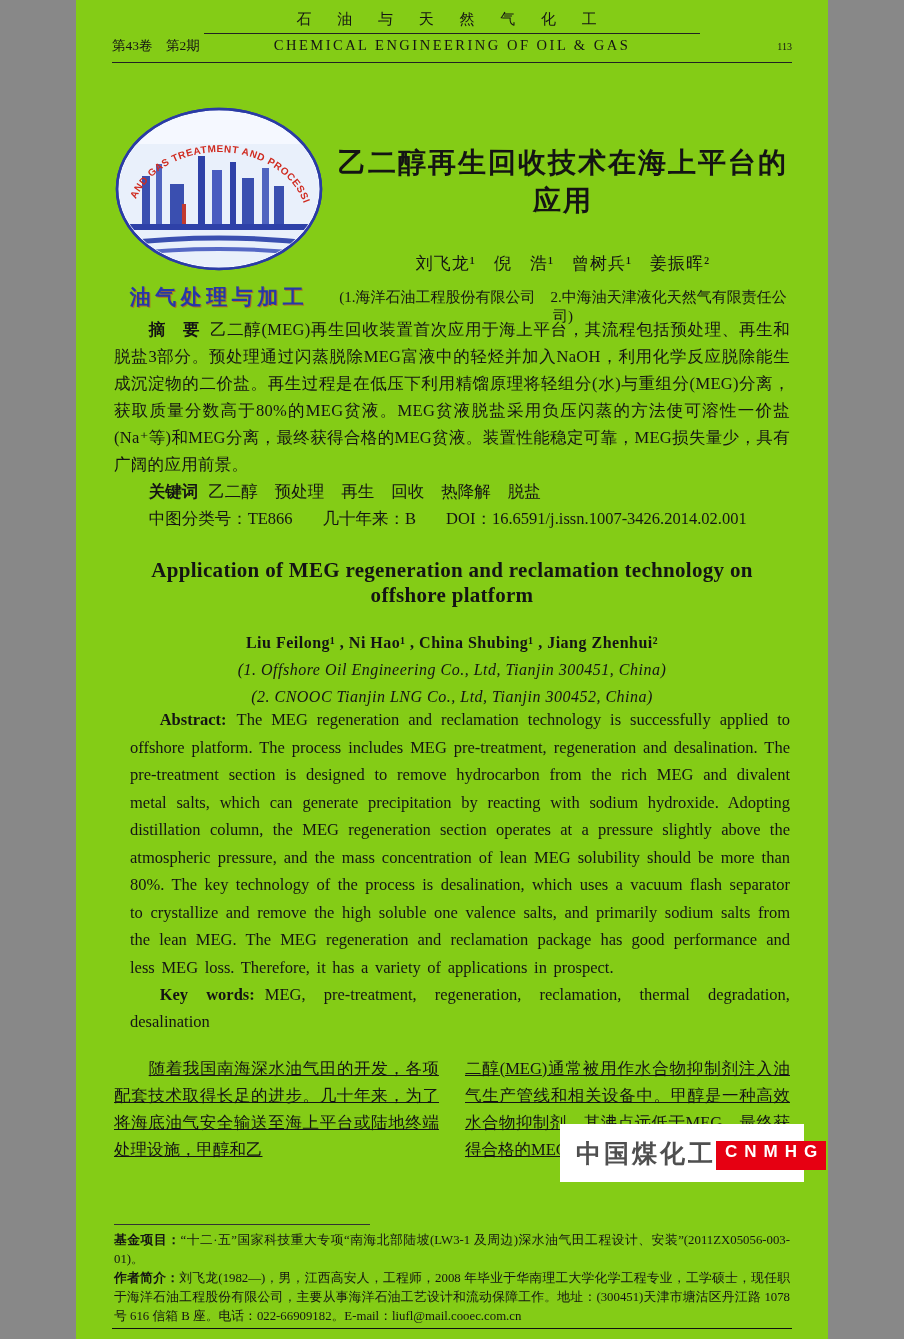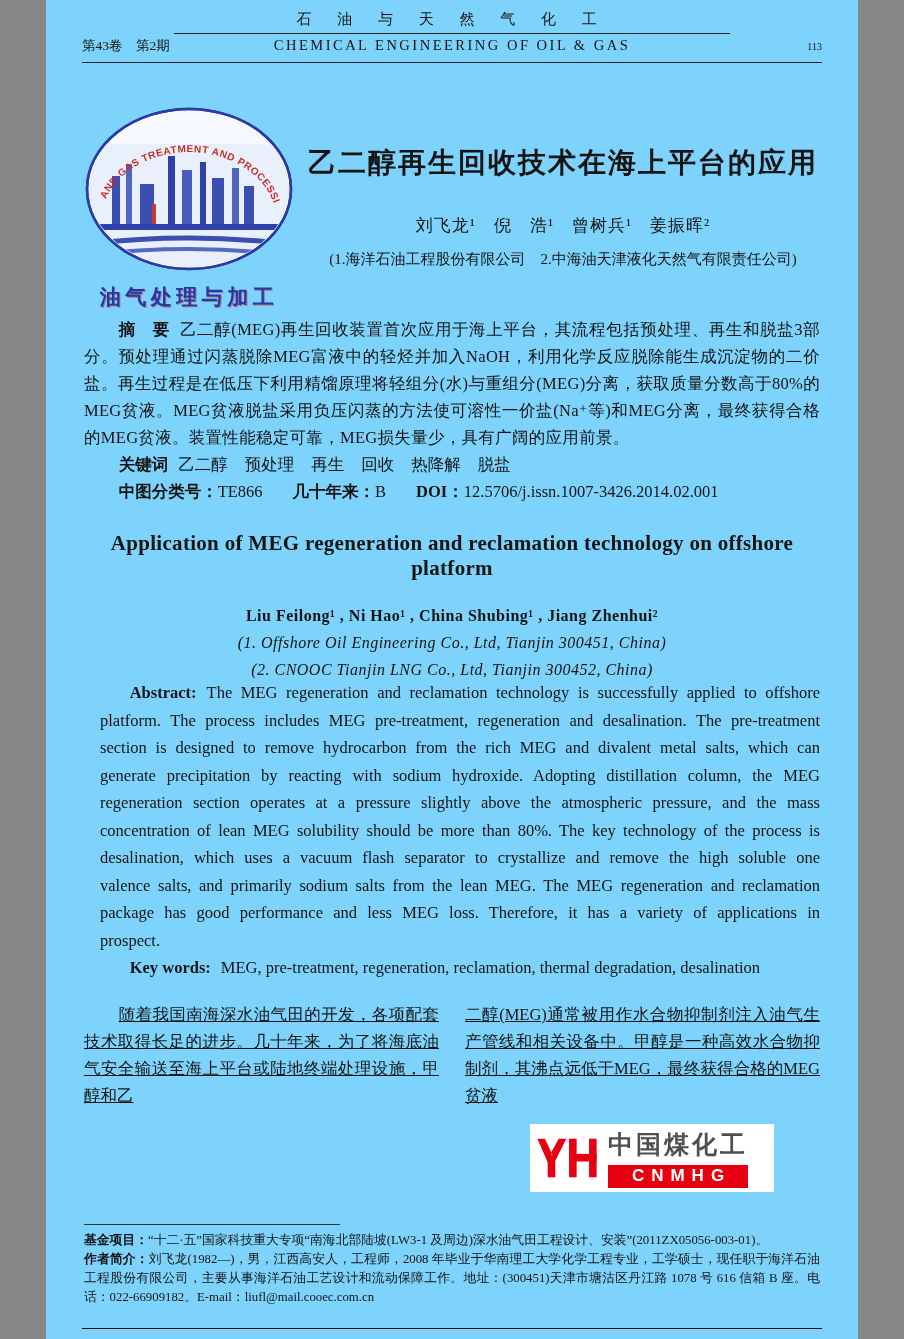--- a/index.html
+++ b/index.html
@@ -1,18 +1,18 @@
 <!DOCTYPE html>
 <html><head>
 <meta charset="utf-8">
 <style>
   html,body { margin:0; padding:0; background:#888; }
   .page {
-    position:relative; width:812px; height:1339px; margin:0 auto;
-    background:#7dd3fc; color:#141414; overflow:hidden;
+    position:relative; width:752px; height:1339px; margin:0 auto;
+    background:#84cc16; color:#141414; overflow:hidden;
     font-family:"Liberation Serif","DejaVu Serif",serif;
   }
   
   .header { position:absolute; top:10px; left:36px; right:36px; }
   .journal-cn { text-align:center; font-size:15px; letter-spacing:11px; }
   .mid-rule { height:1px; background:#222; margin:4px 92px 0; }
   .header-row { display:flex; align-items:baseline; margin-top:3px; padding-bottom:7px; border-bottom:1.4px solid #222; }
   .vol { font-size:13.5px; width:130px; }
   .journal-en { flex:1; text-align:center; font-size:14.5px; letter-spacing:2.5px; }
   .pageno { width:130px; text-align:right; font-size:10px; }
@@ -26,34 +26,34 @@
   .authors-cn { margin-top:32px; font-size:17px; letter-spacing:1px; }
   .affil-cn { margin-top:13px; font-size:15px; }
   
   .main { position:absolute; left:38px; right:38px; top:316px; font-size:16.5px; }
   .main p { margin:0; }
   .lbl { font-weight:bold; margin-right:10px; }
   .abs-cn { text-align:justify; line-height:27px; text-indent:2.1em; letter-spacing:.3px; }
   .kw-cn { padding-left:2.1em; line-height:27px; margin-top:1px; }
   .kw-cn .kw { margin-right:17px; }
   .clc-line { padding-left:2.1em; line-height:27px; }
-  .clc-line b { font-weight:bold; }
+  .clc-line b { font-weight:normal; }
   .clc-line .val { margin-right:30px; }
   .title-en { margin:26px 0 0; text-align:center; font-size:21px; font-weight:bold; letter-spacing:.3px; }
   .authors-en { margin-top:26px; text-align:center; font-size:16px; font-weight:bold; letter-spacing:.5px; }
   .affil-en { margin-top:9px; text-align:center; font-style:italic; font-size:16px; letter-spacing:.5px; }
   .abs-en { margin-top:24px; padding-left:16px; text-align:justify; line-height:27.5px; text-indent:1.8em; word-spacing:2.5px; }
   .kw-en { margin-top:3px; padding-left:16px; text-align:justify; line-height:27px; text-indent:1.8em; }
   .columns { display:flex; gap:26px; margin-top:20px;text-decoration:underline; }
   .col { flex:1; text-align:justify; line-height:27px; }
   .col p.indent { text-indent:2.1em; }
   
   .watermark { position:absolute; left:484px; top:1124px; width:232px; padding:4px 6px;
     background:#ffffff; display:flex; align-items:center; gap:10px; }
-  .wm-right { display:flex; flex-direction:column; }
+  .wm-right { display:flex; flex-direction:row; }
   .wm-cn { font-size:25px; color:#4f4f4f; letter-spacing:3px; font-weight:bold;
     font-family:"Liberation Sans",sans-serif; white-space:nowrap; }
   .wm-en-bar { margin-top:4px; background:#e60012; color:#fff; text-align:center; font-weight:bold;
     letter-spacing:7px; font-size:17px; padding:1px 2px 2px 9px; font-family:"Liberation Sans",sans-serif; }
   
   .footnote { position:absolute; left:38px; right:38px; top:1224px; font-size:12.8px; line-height:19px; }
   .foot-rule { width:256px; height:1px; background:#333; margin-bottom:6px; }
   .footnote p { margin:0; text-align:justify; }
   .footnote .flbl { font-weight:bold; }
   .bio { margin-top:2px; }
@@ -112,21 +112,21 @@
     <div class="authors-cn">刘飞龙¹　倪　浩¹　曾树兵¹　姜振晖²</div>
     <div class="affil-cn">(1.海洋石油工程股份有限公司　2.中海油天津液化天然气有限责任公司)</div>
   </div>
 
   <section class="main">
 
     <p class="abs-cn"><b class="lbl">摘　要</b><span>乙二醇(MEG)再生回收装置首次应用于海上平台，其流程包括预处理、再生和脱盐3部分。预处理通过闪蒸脱除MEG富液中的轻烃并加入NaOH，利用化学反应脱除能生成沉淀物的二价盐。再生过程是在低压下利用精馏原理将轻组分(水)与重组分(MEG)分离，获取质量分数高于80%的MEG贫液。MEG贫液脱盐采用负压闪蒸的方法使可溶性一价盐(Na⁺等)和MEG分离，最终获得合格的MEG贫液。装置性能稳定可靠，MEG损失量少，具有广阔的应用前景。</span></p>
 
     <p class="kw-cn"><b class="lbl">关键词</b><span class="kw">乙二醇</span><span class="kw">预处理</span><span class="kw">再生</span><span class="kw">回收</span><span class="kw">热降解</span><span class="kw">脱盐</span></p>
 
-    <p class="clc-line"><b>中图分类号：</b><span class="val">TE866</span><b>几十年来：</b><span class="val">B</span><b>DOI：</b><span>12.5706/j.issn.1007-3426.2014.02.001</span></p>
+    <p class="clc-line"><b>中图分类号：</b><span class="val">TE866</span><b>几十年来：</b><span class="val">B</span><b>DOI：</b><span>16.6591/j.issn.1007-3426.2014.02.001</span></p>
 
     <h2 class="title-en">Application of MEG regeneration and reclamation technology on offshore platform</h2>
     <div class="authors-en">Liu Feilong¹ , Ni Hao¹ , China Shubing¹ , Jiang Zhenhui²</div>
     <div class="affil-en">(1. Offshore Oil Engineering Co., Ltd, Tianjin 300451, China)</div>
     <div class="affil-en">(2. CNOOC Tianjin LNG Co., Ltd, Tianjin 300452, China)</div>
 
     <p class="abs-en"><b class="lbl">Abstract:</b><span>The MEG regeneration and reclamation technology is successfully applied to offshore platform. The process includes MEG pre-treatment, regeneration and desalination. The pre-treatment section is designed to remove hydrocarbon from the rich MEG and divalent metal salts, which can generate precipitation by reacting with sodium hydroxide. Adopting distillation column, the MEG regeneration section operates at a pressure slightly above the atmospheric pressure, and the mass concentration of lean MEG solubility should be more than 80%. The key technology of the process is desalination, which uses a vacuum flash separator to crystallize and remove the high soluble one valence salts, and primarily sodium salts from the lean MEG. The MEG regeneration and reclamation package has good performance and less MEG loss. Therefore, it has a variety of applications in prospect.</span></p>
 
     <p class="kw-en"><b class="lbl">Key words:</b><span>MEG, pre-treatment, regeneration, reclamation, thermal degradation, desalination</span></p>
 

